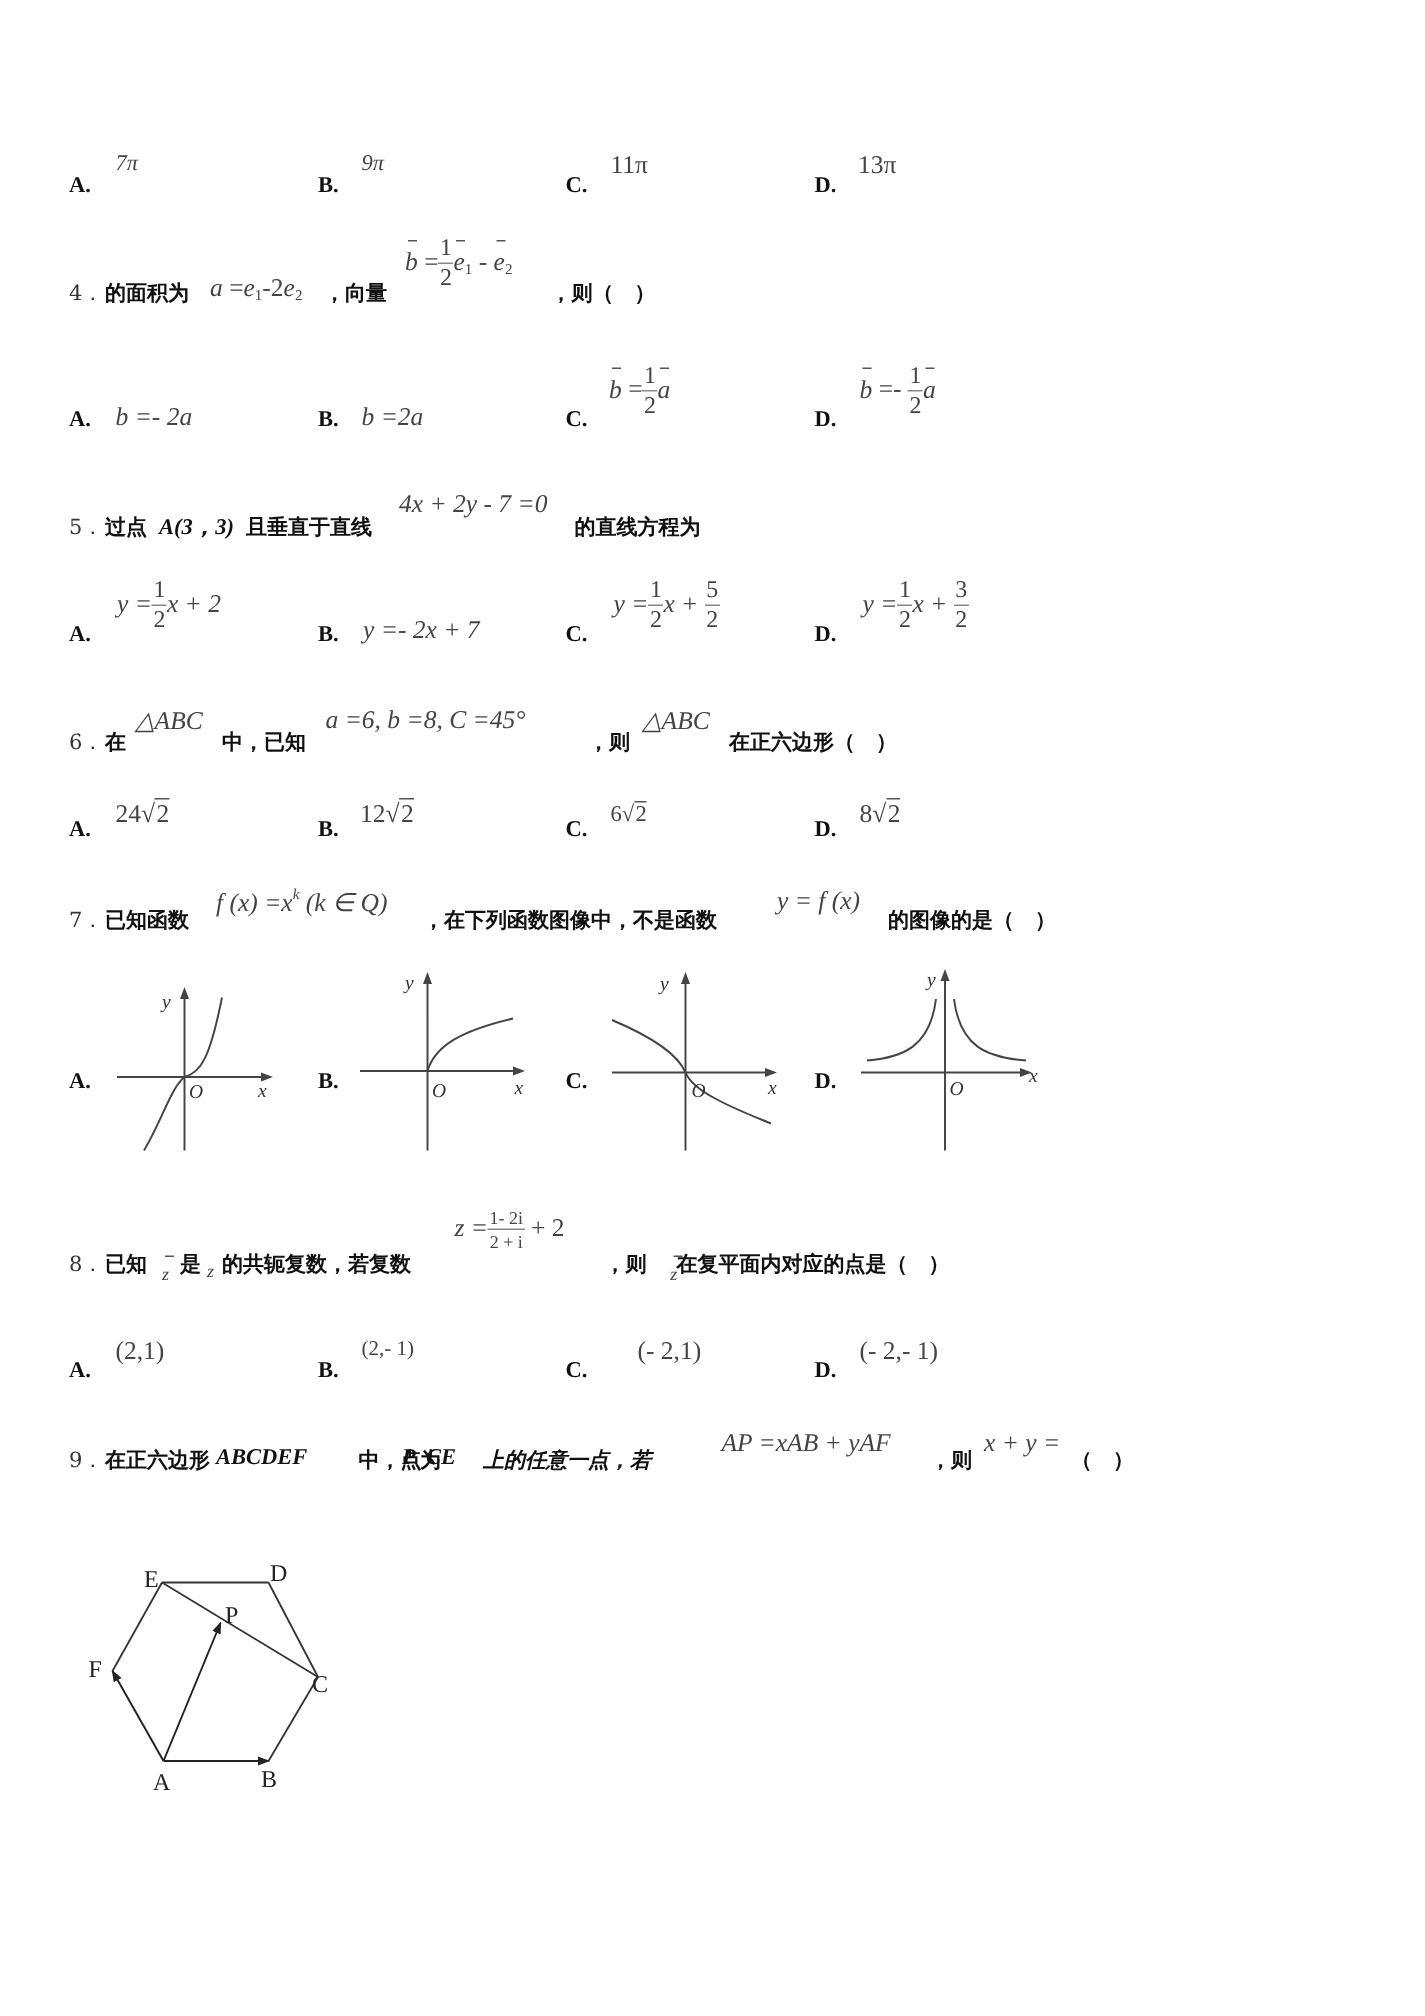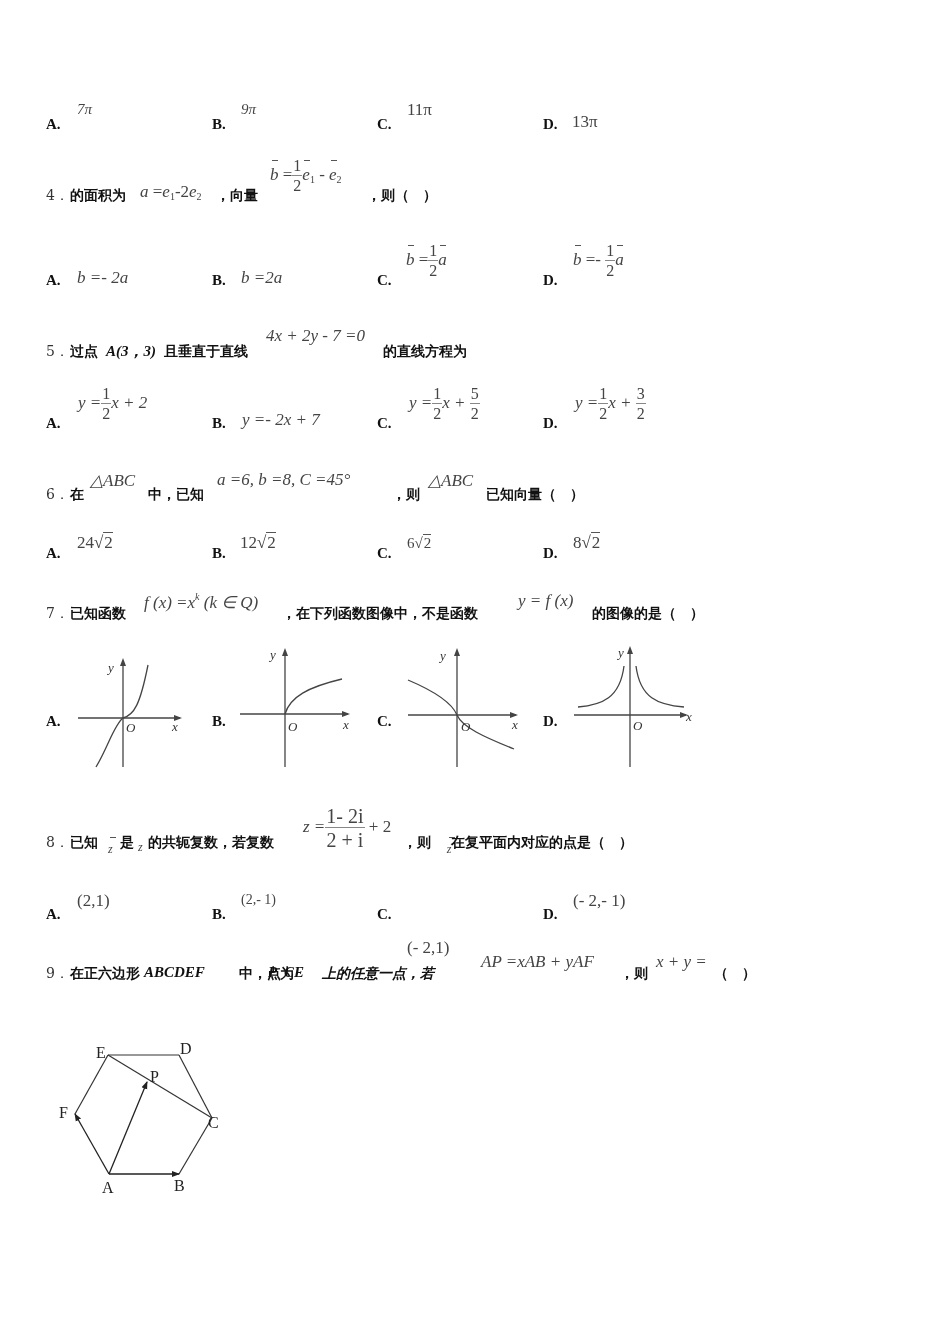--- a/index.html
+++ b/index.html
@@ -28,21 +28,21 @@
 <body>
 
 <div>
   <span class="abs lbl" style="left:46px;top:116px;">A.</span>
   <span class="abs m" style="left:77px;top:101px;font-size:15px;">7π</span>
   <span class="abs lbl" style="left:212px;top:116px;">B.</span>
   <span class="abs m" style="left:241px;top:101px;font-size:15px;">9π</span>
   <span class="abs lbl" style="left:377px;top:116px;">C.</span>
   <span class="abs mn" style="left:407px;top:100px;font-size:17px;">11π</span>
   <span class="abs lbl" style="left:543px;top:116px;">D.</span>
-  <span class="abs mn" style="left:572px;top:100px;font-size:17px;margin-top:12px;">13π</span>
+  <span class="abs mn" style="left:572px;top:100px;font-size:17px;">13π</span>
 </div>
 
 <div>
   <span class="abs qnum" style="left:46px;top:187px;">4．</span>
   <span class="abs cn" style="left:70px;top:187px;">的面积为</span>
   <span class="abs m" style="left:140px;top:182px;"><span>a</span><span class="mn"> =</span><span>e</span><span class="sub">1</span><span class="mn">-2</span><span>e</span><span class="sub">2</span></span>
   <span class="abs cn" style="left:216px;top:187px;">，向量</span>
   <span class="abs m" style="left:270px;top:158px;"><span class="vec">b</span><span class="mn"> =</span><span class="frac mn" style="font-size:16px;"><span class="top">1</span><span class="bot">2</span></span><span class="vec">e</span><span class="sub">1</span><span class="mn"> - </span><span class="vec">e</span><span class="sub">2</span></span>
   <span class="abs cn" style="left:367px;top:187px;">，则（　）</span>
 </div>
@@ -79,21 +79,21 @@
 </div>
 
 <div>
   <span class="abs qnum" style="left:46px;top:486px;">6．</span>
   <span class="abs cn" style="left:70px;top:486px;">在</span>
   <span class="abs m" style="left:90px;top:470px;">△ABC</span>
   <span class="abs cn" style="left:148px;top:486px;">中，已知</span>
   <span class="abs m" style="left:217px;top:470px;">a =6,  b =8,  C =45°</span>
   <span class="abs cn" style="left:392px;top:486px;">，则</span>
   <span class="abs m" style="left:428px;top:470px;">△ABC</span>
-  <span class="abs cn" style="left:486px;top:486px;">已知向量（　）</span>
+  <span class="abs cn" style="left:486px;top:486px;">在正六边形（　）</span>
 </div>
 
 <div>
   <span class="abs lbl" style="left:46px;top:545px;">A.</span>
   <span class="abs mn" style="left:77px;top:533px;"><span>24</span>√<span class="sqrt">2</span></span>
   <span class="abs lbl" style="left:212px;top:545px;">B.</span>
   <span class="abs mn" style="left:240px;top:533px;"><span>12</span>√<span class="sqrt">2</span></span>
   <span class="abs lbl" style="left:377px;top:545px;">C.</span>
   <span class="abs mn" style="left:407px;top:535px;font-size:15px;"><span>6</span>√<span class="sqrt">2</span></span>
   <span class="abs lbl" style="left:543px;top:545px;">D.</span>
@@ -169,33 +169,33 @@
   </div>
 </div>
 
 <div>
   <span class="abs qnum" style="left:46px;top:834px;">8．</span>
   <span class="abs cn" style="left:70px;top:834px;">已知</span>
   <span class="abs m vec" style="left:108px;top:838px;font-size:12px;">z</span>
   <span class="abs cn" style="left:120px;top:834px;">是</span>
   <span class="abs m" style="left:138px;top:840px;font-size:12px;">z</span>
   <span class="abs cn" style="left:148px;top:834px;">的共轭复数，若复数</span>
-  <span class="abs m" style="left:303px;top:806px;"><span>z =</span><span class="frac m" style="font-size:20px;"><span class="top">1- 2i</span><span class="bot">2 + i</span></span><span class="mn"> + 2</span></span>
+  <span class="abs m" style="left:303px;top:806px;"><span>z =</span><span class="frac m" style="font-size:12px;"><span class="top">1- 2i</span><span class="bot">2 + i</span></span><span class="mn"> + 2</span></span>
   <span class="abs cn" style="left:403px;top:834px;">，则</span>
   <span class="abs m vec" style="left:437px;top:838px;font-size:12px;">z</span>
   <span class="abs cn" style="left:451px;top:834px;">在复平面内对应的点是（　）</span>
 </div>
 
 <div>
   <span class="abs lbl" style="left:46px;top:906px;">A.</span>
   <span class="abs mn" style="left:77px;top:891px;">(2,1)</span>
   <span class="abs lbl" style="left:212px;top:906px;">B.</span>
   <span class="abs mn" style="left:241px;top:892px;font-size:14px;">(2,- 1)</span>
   <span class="abs lbl" style="left:377px;top:906px;">C.</span>
-  <span class="abs mn" style="left:407px;top:891px;margin-top:47px;">(- 2,1)</span>
+  <span class="abs mn" style="left:425px;top:891px;">(- 2,1)</span>
   <span class="abs lbl" style="left:543px;top:906px;">D.</span>
   <span class="abs mn" style="left:573px;top:891px;">(- 2,- 1)</span>
 </div>
 
 <div>
   <span class="abs qnum" style="left:46px;top:965px;">9．</span>
   <span class="abs cn" style="left:70px;top:965px;">在正六边形</span>
   <span class="abs bi" style="left:144px;top:964px;">ABCDEF</span>
   <span class="abs cn" style="left:239px;top:965px;">中，点</span>
   <span class="abs bi" style="left:268px;top:964px;">P</span>

